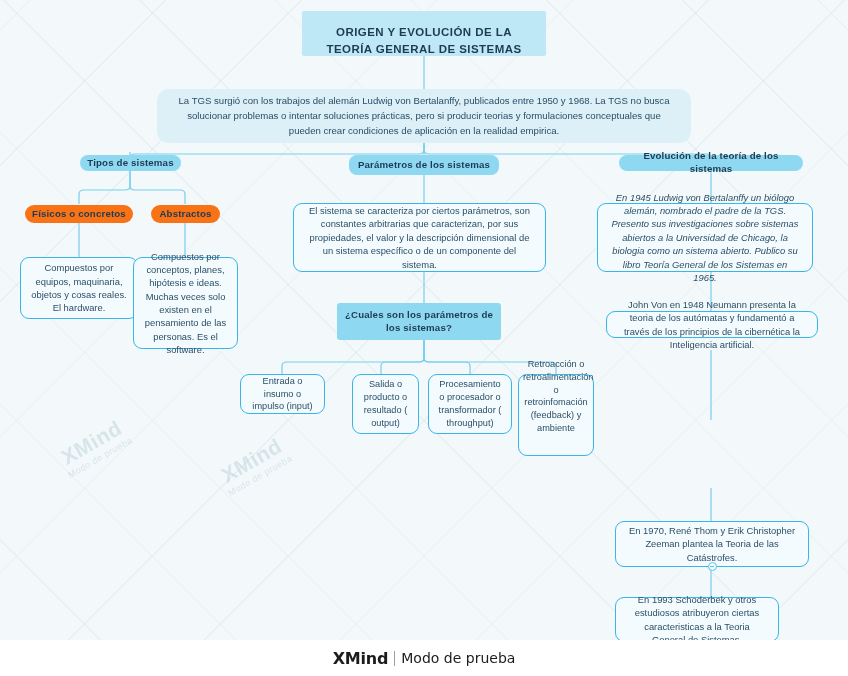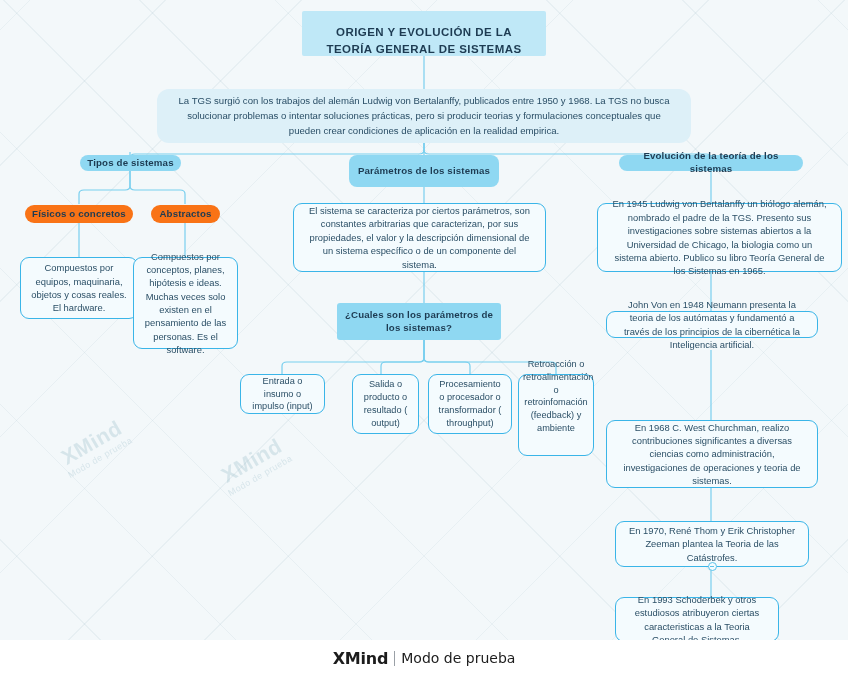--- a/index.html
+++ b/index.html
@@ -204,21 +204,21 @@
 TEORÍA GENERAL DE SISTEMAS</span>
   </div>
 
   <div class="node n-band" style="left:157px; top:89px; width:534px; height:54px; padding:4px 14px;">
     <span class="txt">La TGS surgió con los trabajos del alemán Ludwig von Bertalanffy, publicados entre 1950 y 1968. La TGS no busca solucionar problemas o intentar soluciones prácticas, pero si producir teorias y formulaciones conceptuales que pueden crear condiciones de aplicación en la realidad empirica.</span>
   </div>
 
   <div class="node n-pill" style="left:80px; top:155px; width:101px; height:16px;justify-content:flex-end;">
     <span class="txt">Tipos de sistemas</span>
   </div>
-  <div class="node n-pill" style="left:349px; top:155px; width:150px; height:32px;">
+  <div class="node n-pill" style="left:349px; top:155px; width:150px; height:20px;">
     <span class="txt">Parámetros de los sistemas</span>
   </div>
   <div class="node n-pill" style="left:619px; top:155px; width:184px; height:16px;">
     <span class="txt">Evolución de la teoría de los sistemas</span>
   </div>
 
   <div class="node n-pill sub" style="left:25px; top:205px; width:108px; height:18px;">
     <span class="txt">Físicos o concretos</span>
   </div>
   <div class="node n-pill sub" style="left:151px; top:205px; width:69px; height:18px;">
@@ -246,28 +246,25 @@
   <div class="node n-box tight" style="left:352px; top:374px; width:67px; height:60px; padding:2px 4px;">
     <span class="txt">Salida o producto o resultado ( output)</span>
   </div>
   <div class="node n-box tight" style="left:428px; top:374px; width:84px; height:60px; padding:2px 4px;">
     <span class="txt">Procesamiento o procesador o transformador ( throughput)</span>
   </div>
   <div class="node n-box tight" style="left:518px; top:374px; width:76px; height:82px; padding:20px 4px;align-items:flex-end;">
     <span class="txt">Retroacción o retroalimentación o retroinfomación (feedback) y ambiente</span>
   </div>
 
-  <div class="node n-box" style="left:597px; top:203px; width:245px; height:69px; padding:19px 8px;">
+  <div class="node n-box" style="left:597px; top:203px; width:216px; height:69px; padding:19px 8px;font-style:italic;">
     <span class="txt">En 1945 Ludwig von Bertalanffy un biólogo alemán, nombrado el padre de la TGS. Presento sus investigaciones sobre sistemas abiertos a la Universidad de Chicago, la biologia como un sistema abierto. Publico su libro Teoría General de los Sistemas en 1965.</span>
   </div>
   <div class="node n-box" style="left:606px; top:311px; width:212px; height:27px; padding:3px 8px;">
     <span class="txt">John Von en 1948 Neumann presenta la teoria de los autómatas y fundamentó a través de los principios de la cibernética la Inteligencia artificial.</span>
-  </div>
-  <div class="node n-box" style="left:606px; top:420px; width:212px; height:68px; padding:3px 8px;">
-    <span class="txt">En 1968 C. West Churchman, realizo contribuciones significantes a diversas ciencias como administración, investigaciones de operaciones y teoria de sistemas.</span>
   </div>
   <div class="node n-box" style="left:615px; top:521px; width:194px; height:46px; padding:3px 8px;">
     <span class="txt">En 1970, René Thom y Erik Christopher Zeeman plantea la Teoria de las Catástrofes.</span>
     <span class="handle" style="left:50%; margin-left:-4.5px; bottom:-5px;"></span>
   </div>
   <div class="node n-box" style="left:615px; top:597px; width:164px; height:45px; padding:8px 8px;">
     <span class="txt">En 1993 Schoderbek y otros estudiosos atribuyeron ciertas caracteristicas a la Teoria General de Sistemas.</span>
   </div>
 
   <div class="footer">

